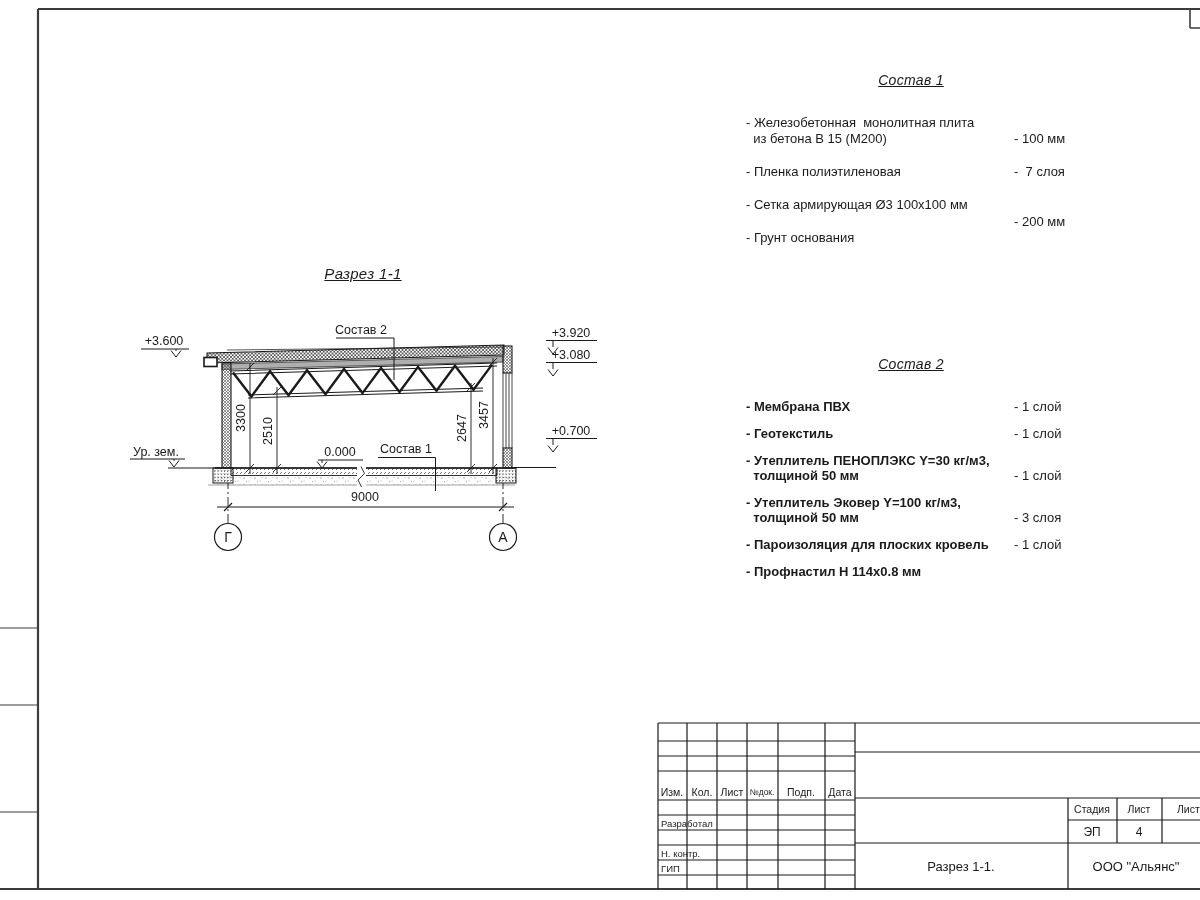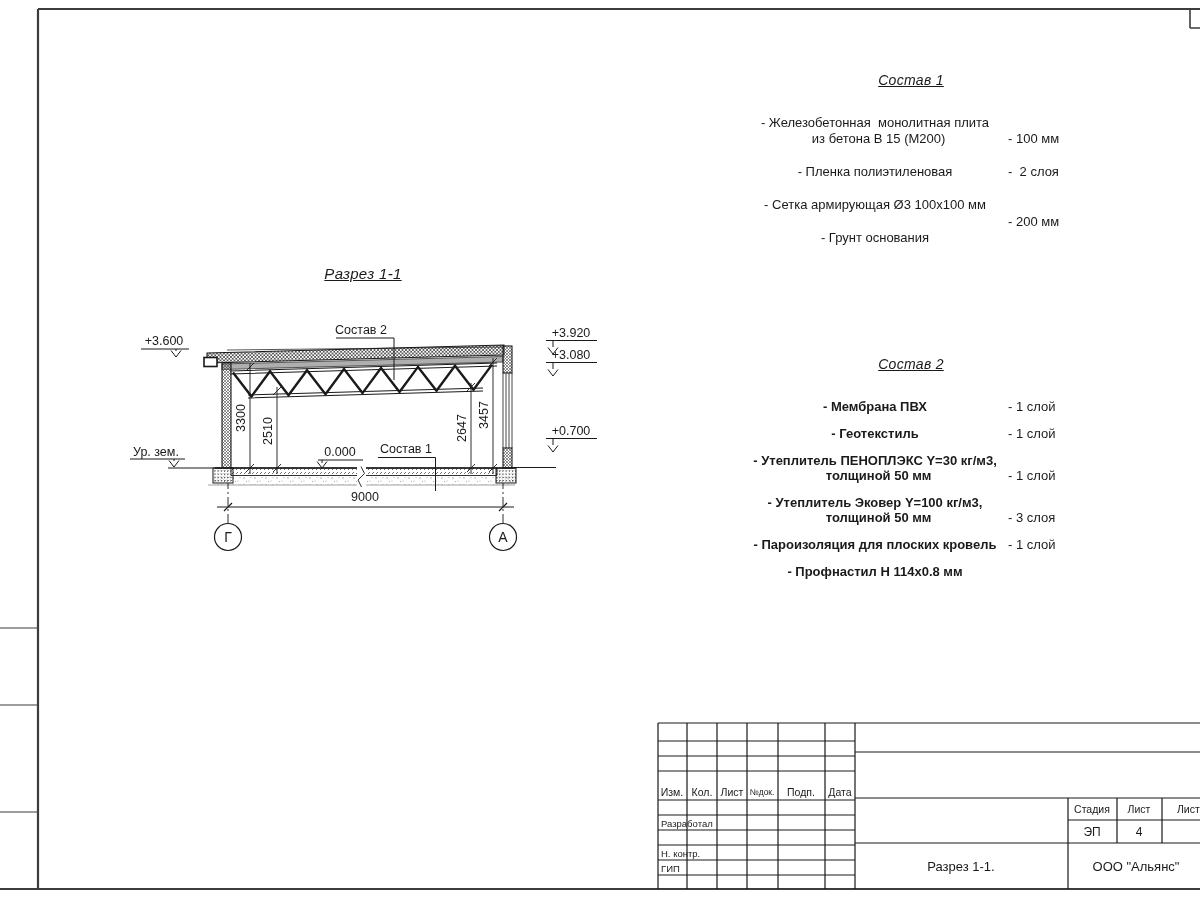--- a/index.html
+++ b/index.html
@@ -13,25 +13,25 @@
     position:absolute;left:302px;top:265px;width:122px;text-align:center;
     font-size:15px;font-style:italic;text-decoration:underline;letter-spacing:.3px;
   }
   .sost{position:absolute;width:330px;font-size:13px;}
   #s1{left:746px;top:72px;}
   #s2{left:746px;top:356px;}
   .sost .ttl{
     text-align:center;font-size:14px;font-style:italic;text-decoration:underline;
     margin-bottom:27px;letter-spacing:.3px;
   }
-  .sost .row{position:relative;margin-bottom:17px;text-align:center;}
+  .sost .row{position:relative;margin-bottom:17px;}
   #s2 .row{margin-bottom:12px;}
   .sost .nm{display:block;white-space:pre-wrap;line-height:16px;max-width:258px;}
   #s2 .nm{line-height:15px;font-weight:bold;}
-  .sost .vl{position:absolute;left:262px;bottom:0;line-height:16px;white-space:pre;}
+  .sost .vl{position:absolute;left:268px;bottom:0;line-height:16px;white-space:pre;}
   #s2 .vl{line-height:15px;}
 </style>
 </head>
 <body>
 
 <svg width="1200" height="900" viewBox="0 0 1200 900">
   <defs>
     <pattern id="xhatch" width="3.5" height="3.5" patternUnits="userSpaceOnUse">
       <path d="M0,3.5 L3.5,0 M0,0 L3.5,3.5" stroke="#2b2b2b" stroke-width="0.7"></path>
     </pattern>
@@ -183,21 +183,21 @@
 
 <div class="sost" id="s1">
   <div class="ttl">Состав 1</div>
   <div class="row">
     <span class="nm">- Железобетонная  монолитная плита
   из бетона В 15 (М200)</span>
     <span class="vl">- 100 мм</span>
   </div>
   <div class="row">
     <span class="nm">- Пленка полиэтиленовая</span>
-    <span class="vl">-  2 слоя</span>
+    <span class="vl">-  7 слоя</span>
   </div>
   <div class="row">
     <span class="nm">- Сетка армирующая Ø3 100х100 мм</span>
     <span class="vl"></span>
   </div>
   <div class="row">
     <span class="vl">- 200 мм</span>
   </div>
   <div class="row">
     <span class="nm">- Грунт основания</span>

